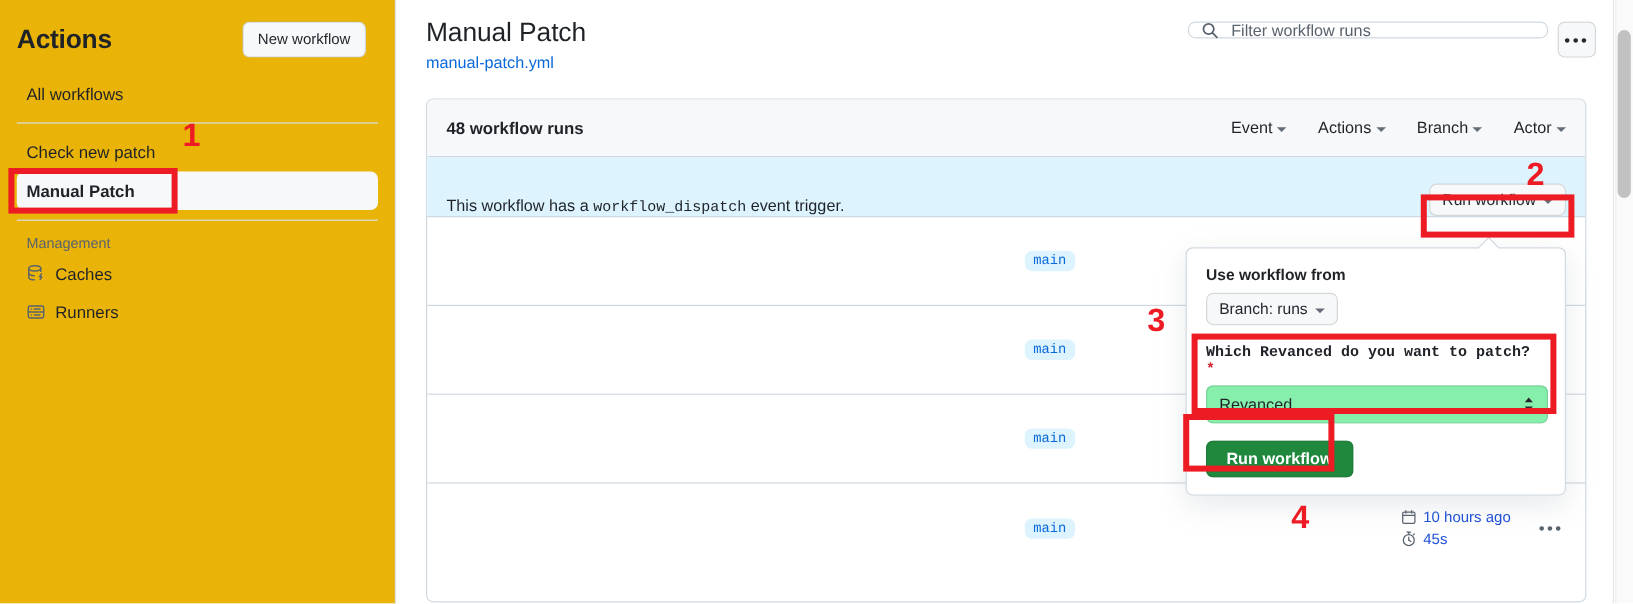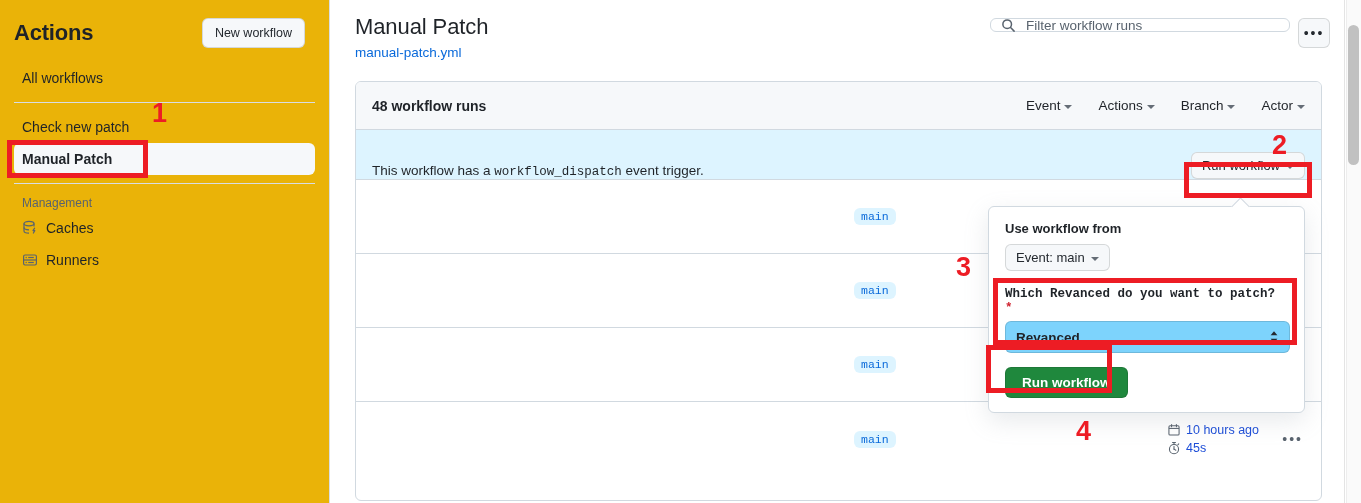--- a/index.html
+++ b/index.html
@@ -186,24 +186,24 @@
     border: 1px solid rgba(27,31,36,0.15); border-radius: 6px;
     padding: 5px 10px; cursor: pointer;
   }
   .field-label {
     font-family: "Liberation Mono", monospace;
     font-size: 12.5px; font-weight: 700; color: #1f2328;
     margin-top: 16px; margin-bottom: 6px;
   }
   .req-star { color: #cf222e; font-weight: 700; }
   .rw-select {
-    width: 285px; height: 32px; background: #7dd3fc;
+    width: 285px; height: 32px; background: #86efac;
     border: 1px solid rgba(27,31,36,0.15); border-radius: 6px;
     display: flex; align-items: center; justify-content: space-between;
-    padding: 0 10px; font-size: 13.5px; color: #1f2328; cursor: pointer; font-weight: bold;
+    padding: 0 10px; font-size: 13.5px; color: #1f2328; cursor: pointer;
   }
   .stepper { display: flex; flex-direction: column; gap: 2px; color: #24292f; }
   .green-btn {
     margin-top: 14px;
     background: #1f883d; color: #ffffff; font-size: 13.5px; font-weight: 600;
     border: 1px solid rgba(27,31,36,0.15); border-radius: 6px;
     padding: 7px 16px; cursor: pointer; display: inline-block;
   }
 
   
@@ -402,21 +402,21 @@
         </div>
         <span class="row-kebab">•••</span>
       </div>
 
     </div>
   </section>
 
   <div class="rw-popup">
     <div class="rw-label">Use workflow from</div>
     <div class="branch-select">
-      <span>Event: main</span>
+      <span>Branch: runs</span>
       <i class="caret"></i>
     </div>
 
     <div class="field-label">
       <span>Which Revanced do you want to patch?</span>
       <span class="req-star">*</span>
     </div>
 
     <div class="rw-select">
       <span>Revanced</span>

